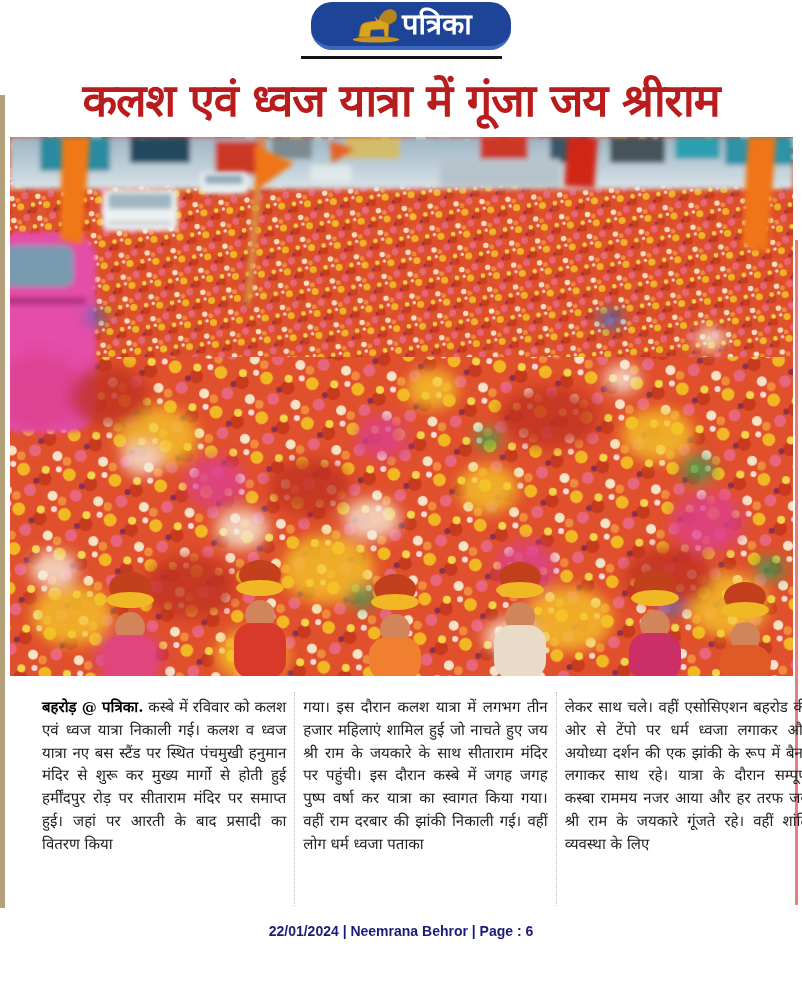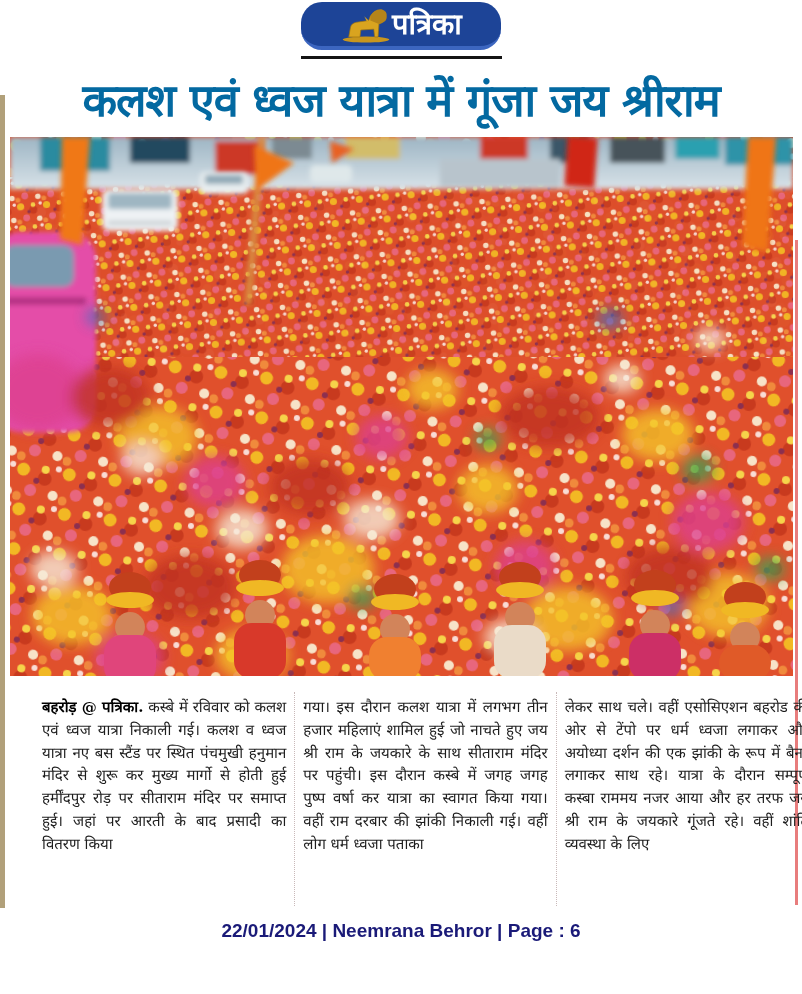--- a/index.html
+++ b/index.html
@@ -2,44 +2,44 @@
 <html><head>
 <meta charset="utf-8">
 <style>
   html,body{margin:0;padding:0;background:#ffffff;}
   #page{position:relative;width:802px;height:994px;background:#ffffff;overflow:hidden;
         font-family:"DejaVu Sans",sans-serif;}
 
   .side-strip{position:absolute;left:0;top:95px;width:5px;height:813px;background:#b1a07a;}
   .right-line{position:absolute;left:795px;top:240px;width:3px;height:665px;background:#e87d7d;}
 
-  .masthead{position:absolute;left:301px;top:2px;width:200px;height:44px;background:#1d4497;
+  .masthead{position:absolute;left:311px;top:2px;width:200px;height:44px;background:#1d4497;
             border-bottom:4px solid #3c66c0;display:flex;align-items:center;justify-content:center;border-radius:21px;}
   .masthead .lion{width:52px;height:38px;flex:0 0 auto;}
   .masthead .title{color:#ffffff;font-weight:bold;font-size:29px;line-height:1;
                    font-family:"DejaVu Sans",sans-serif;}
   .masthead-rule{position:absolute;left:301px;top:56px;width:201px;height:3px;background:#141414;}
 
   .headline{position:absolute;left:8px;top:60px;width:786px;height:76px;
             display:flex;align-items:center;justify-content:center;
-            font-size:45px;font-weight:bold;color:#0369a1;letter-spacing:-1px;
+            font-size:45px;font-weight:bold;color:#b91c1c;letter-spacing:-1px;
             white-space:nowrap;font-family:"DejaVu Serif","DejaVu Sans",serif;}
 
   .photo{position:absolute;left:10px;top:137px;width:783px;height:539px;}
   .photo svg{display:block;width:100%;height:100%;}
 
   .article{position:absolute;left:10px;top:692px;width:783px;height:214px;display:flex;margin-left:24px;}
   .article .col{flex:1 1 0;padding:4px 8px 0 8px;text-align:justify;
                 font-size:15px;line-height:22.8px;color:#1d1d1d;
                 font-family:"DejaVu Serif","DejaVu Sans",serif;}
   .article .col + .col{border-left:1px dotted #c9b9b9;}
   .dateline{font-weight:bold;color:#000000;}
 
   .footer{position:absolute;left:0;top:918px;width:802px;text-align:center;
-          color:#1a1a78;font-weight:bold;font-size:19px;line-height:26px;
+          color:#1a1a78;font-weight:bold;font-size:14px;line-height:26px;
           font-family:"Liberation Sans","DejaVu Sans",sans-serif;}
   .footer .src{color:#1a1a78;text-decoration:none;}
 </style>
 </head>
 <body>
 
 <div id="page">
 
   <div class="side-strip"></div>
   <div class="right-line"></div>

